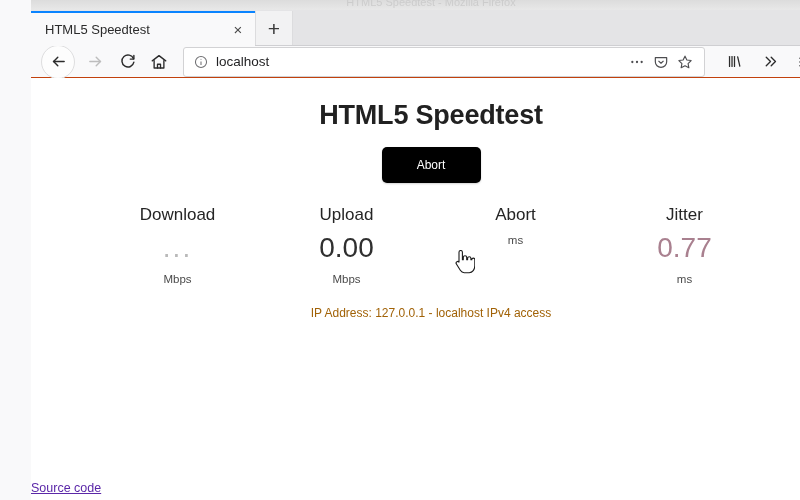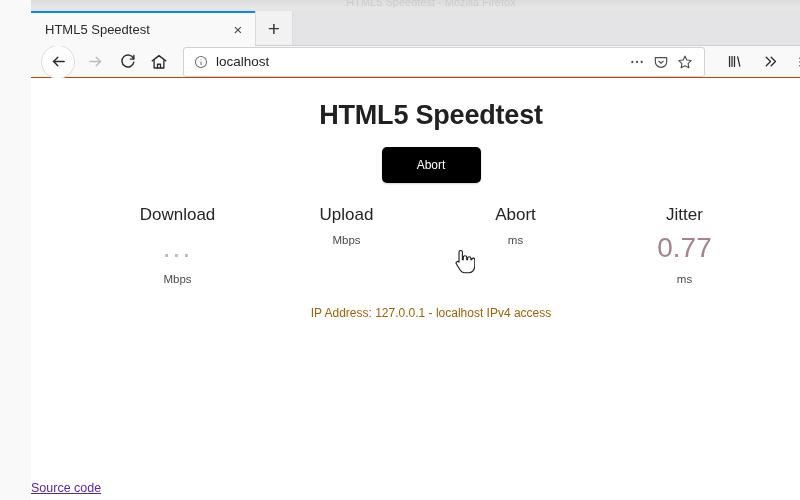--- a/index.html
+++ b/index.html
@@ -399,20 +399,21 @@
     </div>
 
     <div class="metrics">
       <div class="metric">
         <div class="metric-label">Download</div>
         <div class="metric-value dots">...</div>
         <div class="metric-unit">Mbps</div>
       </div>
       <div class="metric">
         <div class="metric-label">Upload</div>
+        <div class="metric-value">0.00</div>
         <div class="metric-unit">Mbps</div>
       </div>
       <div class="metric">
         <div class="metric-label">Abort</div>
         <div class="metric-unit">ms</div>
       </div>
       <div class="metric">
         <div class="metric-label">Jitter</div>
         <div class="metric-value latency">0.77</div>
         <div class="metric-unit">ms</div>

